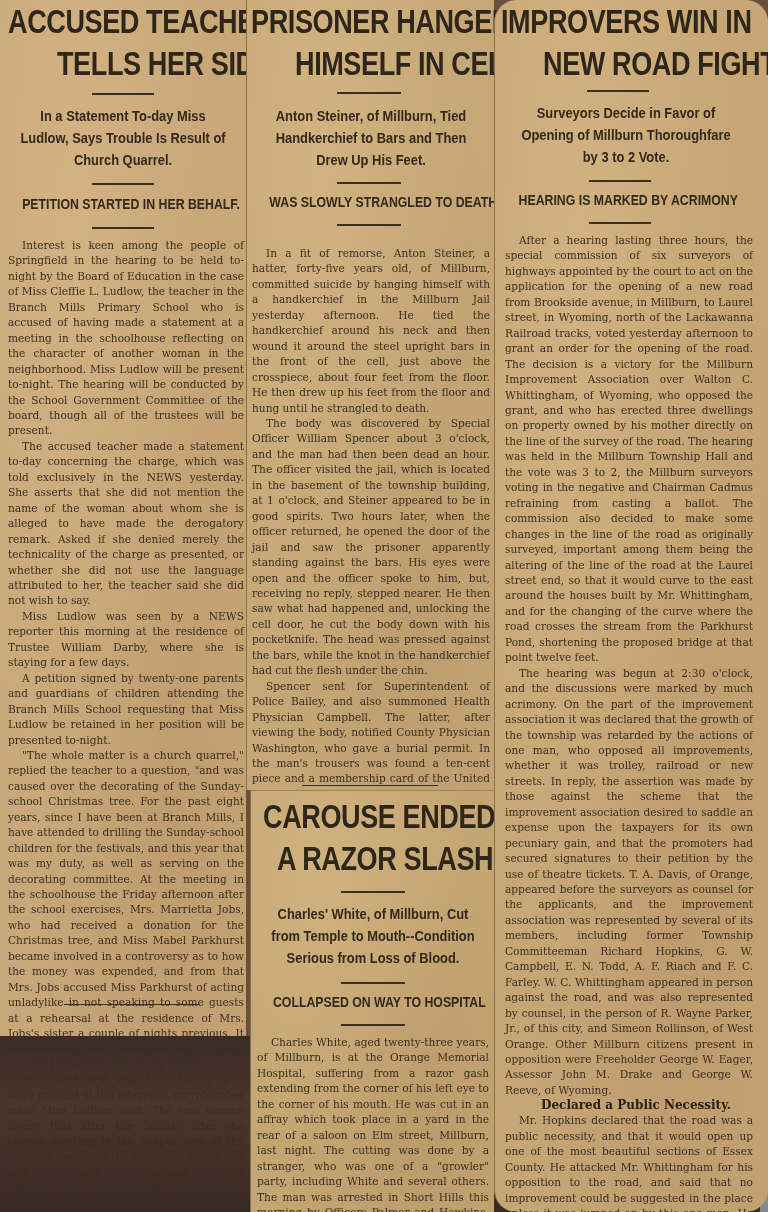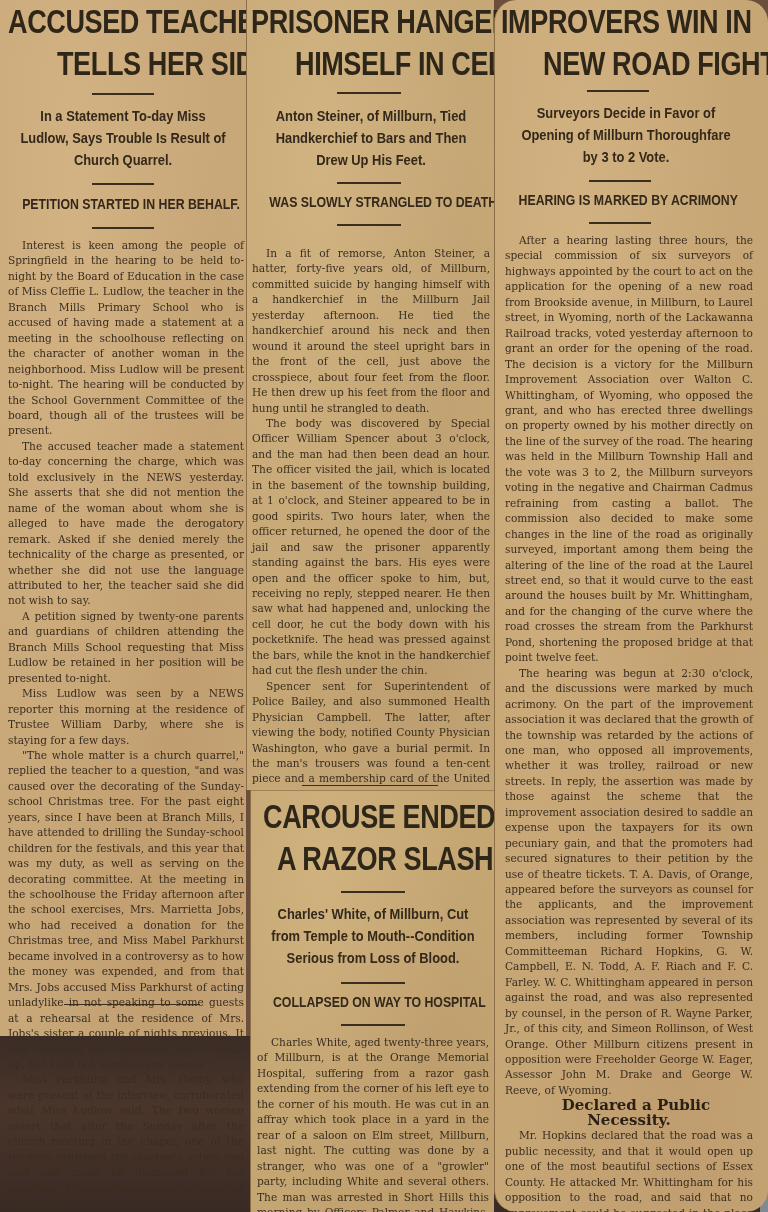--- a/index.html
+++ b/index.html
@@ -51,42 +51,42 @@
   }
   .rule { position:absolute; height:2px; background:#3a2e20; }
   .body-text {
     position:absolute; font-family:"DejaVu Serif", serif;
     font-size:10.6px; line-height:15.45px; color:#3a2e20;
     text-align:justify; hyphens:none;
   }
   .body-text p { margin:0; text-indent:14px; }
   .subhead {
     font-family:"DejaVu Serif", serif; font-weight:bold; text-align:center;
-    font-size:15px; line-height:15px; color:#2a2014; margin:0;
+    font-size:12px; line-height:15px; color:#2a2014; margin:0;
   }
 </style>
 </head>
 <body>
 
 <div class="bg-dark"></div>
 <div class="bg-blue"></div>
 
 <div class="clip col1">
   <div class="headline h1a" style="left:8px;top:4px;">ACCUSED TEACHER</div>
   <div class="headline h1a" style="left:57px;top:46px;">TELLS HER SIDE</div>
   <div class="rule" style="left:92px;top:93px;width:62px;"></div>
   <div class="deck" style="left:0;top:105px;width:246px;">In a Statement To-day Miss Ludlow, Says Trouble Is Result of Church Quarrel.</div>
   <div class="rule" style="left:92px;top:183px;width:62px;"></div>
   <div class="sub" style="left:0;top:195px;width:246px;">PETITION STARTED IN HER BEHALF.</div>
   <div class="rule" style="left:92px;top:227px;width:62px;"></div>
   <div class="body-text" style="left:8px;top:238px;width:236px;">
     <p>Interest is keen among the people of Springfield in the hearing to be held to-night by the Board of Education in the case of Miss Cleffie L. Ludlow, the teacher in the Branch Mills Primary School who is accused of having made a statement at a meeting in the schoolhouse reflecting on the character of another woman in the neighborhood. Miss Ludlow will be present to-night. The hearing will be conducted by the School Government Committee of the board, though all of the trustees will be present.</p>
     <p>The accused teacher made a statement to-day concerning the charge, which was told exclusively in the NEWS yesterday. She asserts that she did not mention the name of the woman about whom she is alleged to have made the derogatory remark. Asked if she denied merely the technicality of the charge as presented, or whether she did not use the language attributed to her, the teacher said she did not wish to say.</p>
+    <p>Miss Ludlow was seen by a NEWS reporter this morning at the residence of Trustee William Darby, where she is staying for a few days.</p>
     <p>A petition signed by twenty-one parents and guardians of children attending the Branch Mills School requesting that Miss Ludlow be retained in her position will be presented to-night.</p>
-    <p>Miss Ludlow was seen by a NEWS reporter this morning at the residence of Trustee William Darby, where she is staying for a few days.</p>
     <p>"The whole matter is a church quarrel," replied the teacher to a question, "and was caused over the decorating of the Sunday-school Christmas tree. For the past eight years, since I have been at Branch Mills, I have attended to drilling the Sunday-school children for the festivals, and this year that was my duty, as well as serving on the decorating committee. At the meeting in the schoolhouse the Friday afternoon after the school exercises, Mrs. Marrietta Jobs, who had received a donation for the Christmas tree, and Miss Mabel Parkhurst became involved in a controversy as to how the money was expended, and from that Mrs. Jobs accused Miss Parkhurst of acting unladylike in not speaking to some guests at a rehearsal at the residence of Mrs. Jobs's sister a couple of nights previous. It was following this statement that I spoke up, but I did not mention any names."</p>
     <p>Miss Parkhurst and Mrs. Darby, who were present at the interview, corroborated what Miss Ludlow said. The two women assert that after the Sunday after the church meeting in the chapel, one of the trustees criticised the teacher's action and said she could be dismissed for her assertion. Miss Ludlow was not present at that time.</p>
     <p>The first intimation, Miss Ludlow said, she had of any charges being preferred against her was last Tuesday, when Mrs. Darby, as a member of the Board of Education, received a notification from President Heard.</p>
   </div>
   <div class="rule" style="left:64px;top:1004px;width:136px;height:1px;"></div>
 </div>
 
 <div class="clip col2">
   <div class="headline h1a" style="left:4px;top:4px;">PRISONER HANGED</div>
   <div class="headline h1a" style="left:48px;top:46px;">HIMSELF IN CELL</div>

